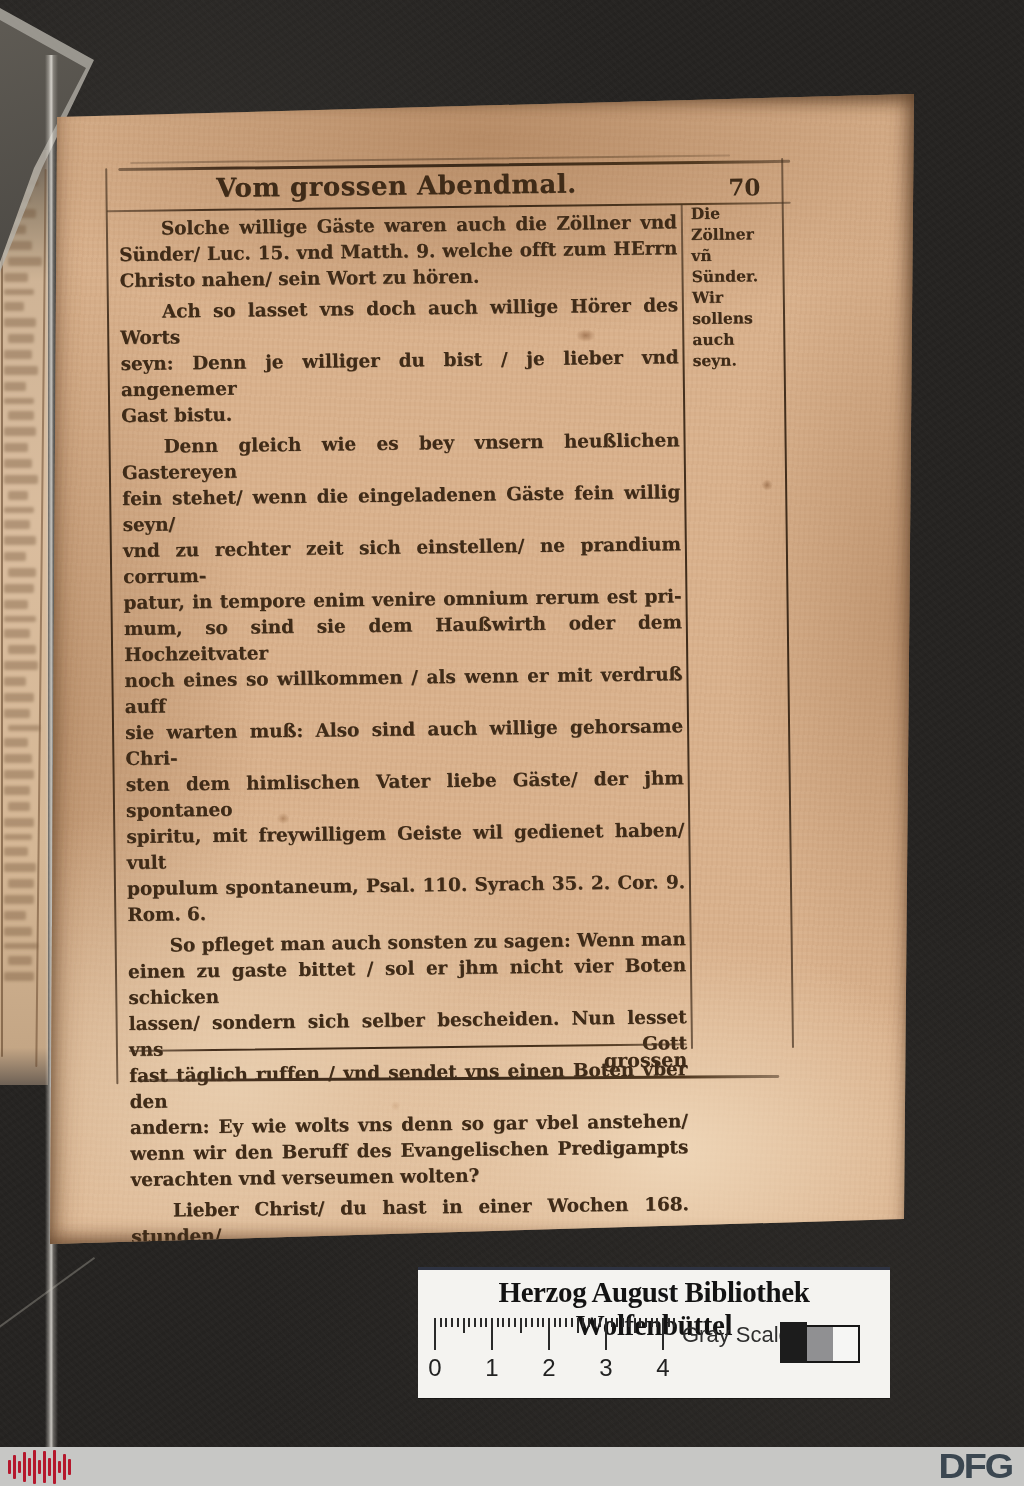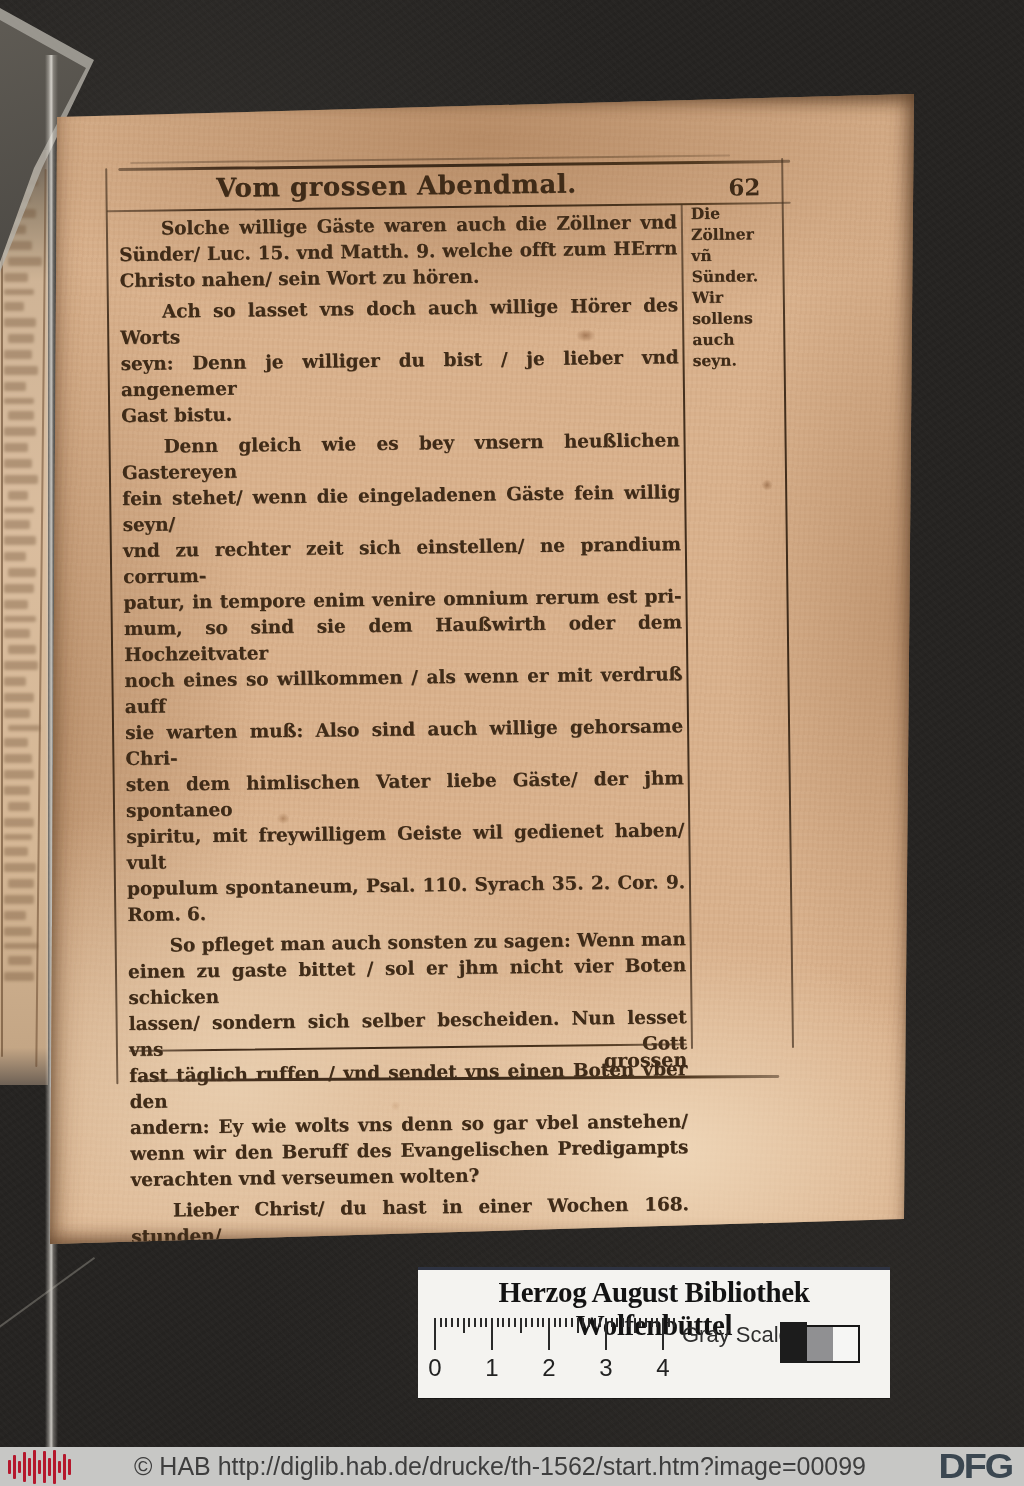--- a/index.html
+++ b/index.html
@@ -179,21 +179,21 @@
   <div class="glass-wedge-bright"></div>
   <div class="glass-wedge-dark"></div>
   <div class="glass-edge"></div>
   <div class="glass-bottom-line"></div>
 
   <div class="page">
     <div class="textblock">
       <div class="rule rule-top-a"></div>
       <div class="rule rule-top-b"></div>
       <div class="running-title">Vom grossen Abendmal.</div>
-      <div class="page-number">62</div>
+      <div class="page-number">70</div>
       <div class="rule rule-head"></div>
       <div class="vrule rule-left"></div>
       <div class="vrule rule-mid"></div>
       <div class="vrule rule-right"></div>
 
       <div class="maintext" id="mainText">
           <div class="para">
             <div class="line indent">Solche willige Gäste waren auch die Zöllner vnd</div>
             <div class="line">Sünder/ Luc. 15. vnd Matth. 9. welche offt zum HErrn</div>
             <div class="line last">Christo nahen/ sein Wort zu hören.</div>
@@ -323,17 +323,16 @@
         <div class="hab-bar" style="height: 18px;"></div>
         <div class="hab-bar" style="height: 34px;"></div>
         <div class="hab-bar" style="height: 14px;"></div>
         <div class="hab-bar" style="height: 32px;"></div>
         <div class="hab-bar" style="height: 18px;"></div>
         <div class="hab-bar" style="height: 34px;"></div>
         <div class="hab-bar" style="height: 12px;"></div>
         <div class="hab-bar" style="height: 26px;"></div>
         <div class="hab-bar" style="height: 16px;"></div>
       </div>
-    <div class="footer-url">© HAB http://diglib.hab.de/drucke/th-1562/start.htm?image=00099</div>
     <div class="dfg-logo">DFG</div>
   </div>
 
 </div>
 
 </body></html>

